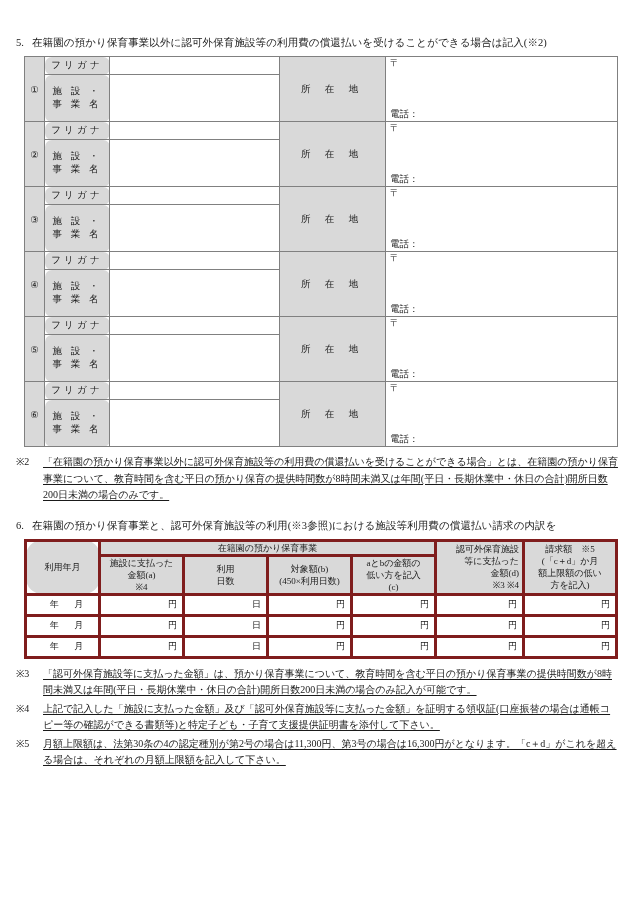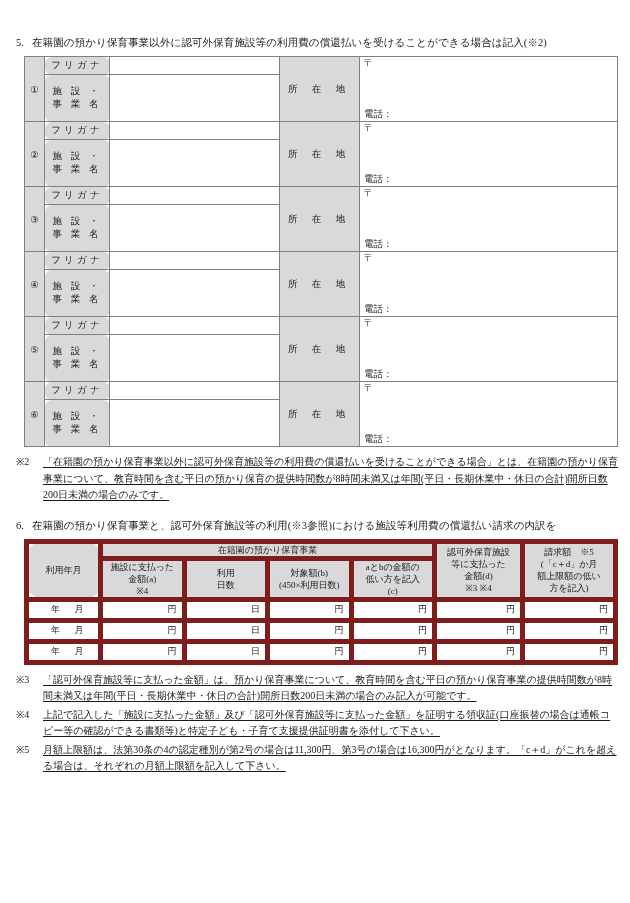--- a/index.html
+++ b/index.html
@@ -64,21 +64,21 @@
   }
   .c-lab {
     width: 65px;
     background: #d9d9d9;
     text-align: center;
     line-height: 13px;
     border-radius: 7px;
   }
   .c-in { width: 170px; background: #ffffff; }
   .c-loc {
-    width: 80px;
+    width: 106px;
     background: #d9d9d9;
     text-align: center;
   }
   .c-addr { background: #ffffff; padding: 0 !important; }
 
   .furi-row td { height: 18px; }
   .name-row td { height: 46px; }
 
   .sp3 { letter-spacing: 3.2px; }
   .sp5 { letter-spacing: 6px; }
@@ -118,36 +118,36 @@
   }
 
   
   table.t2 {
     border-collapse: collapse;
     width: 594px;
     margin: 5px 0 0 12px;
     table-layout: fixed;
   }
   table.t2 th, table.t2 td {
-    border: 5px solid #7f1d1d;
+    border: 3px solid #7f1d1d;
     font-size: 9px;
     padding: 0 3px;
   }
   table.t2 th {
     background: #d9d9d9;
     font-weight: normal;
     line-height: 12px;
     vertical-align: middle;
   }
   .h-ym   { width: 74px; border-radius: 16px; }
   .h-a    { width: 88px; }
   .h-days { width: 52px; }
   .h-b    { width: 98px; }
   .h-c    { width: 90px; }
-  .h-d    { width: 88px; }
+  .h-d    { width: 88px; text-align: right; }
   .h-e    { width: 93px; }
 
   table.t2 td {
     height: 21px;
     background: #ffffff;
     text-align: right;
     vertical-align: middle;
   }
   td.ym {
     text-align: center;

